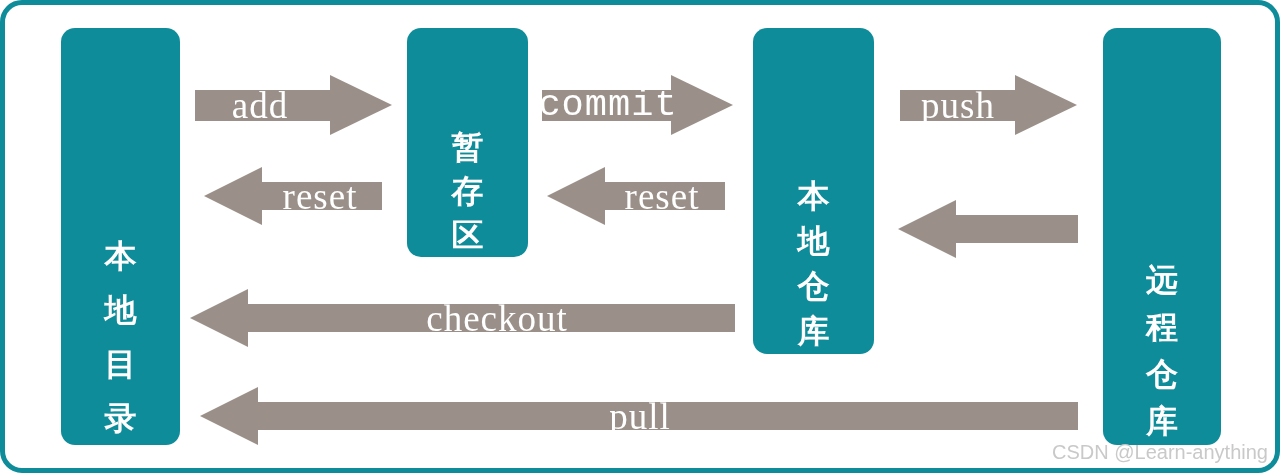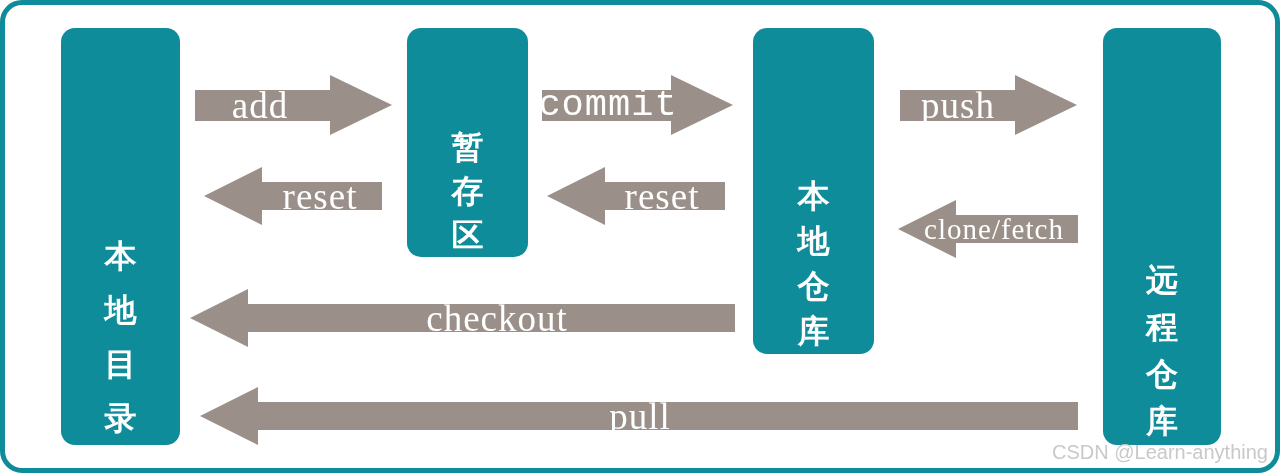--- a/index.html
+++ b/index.html
@@ -164,21 +164,20 @@
 
   <div class="arrow right a-push">
     <div class="shaft"></div>
     <div class="head"></div>
     <span class="label">push</span>
   </div>
 
   <div class="arrow left a-clone">
     <div class="shaft"></div>
     <div class="head"></div>
-    <span class="label">clone/fetch</span>
   </div>
 
   <div class="arrow left a-checkout">
     <div class="shaft"></div>
     <div class="head"></div>
     <span class="label">checkout</span>
   </div>
 
   <div class="arrow left a-pull">
     <div class="shaft"></div>

